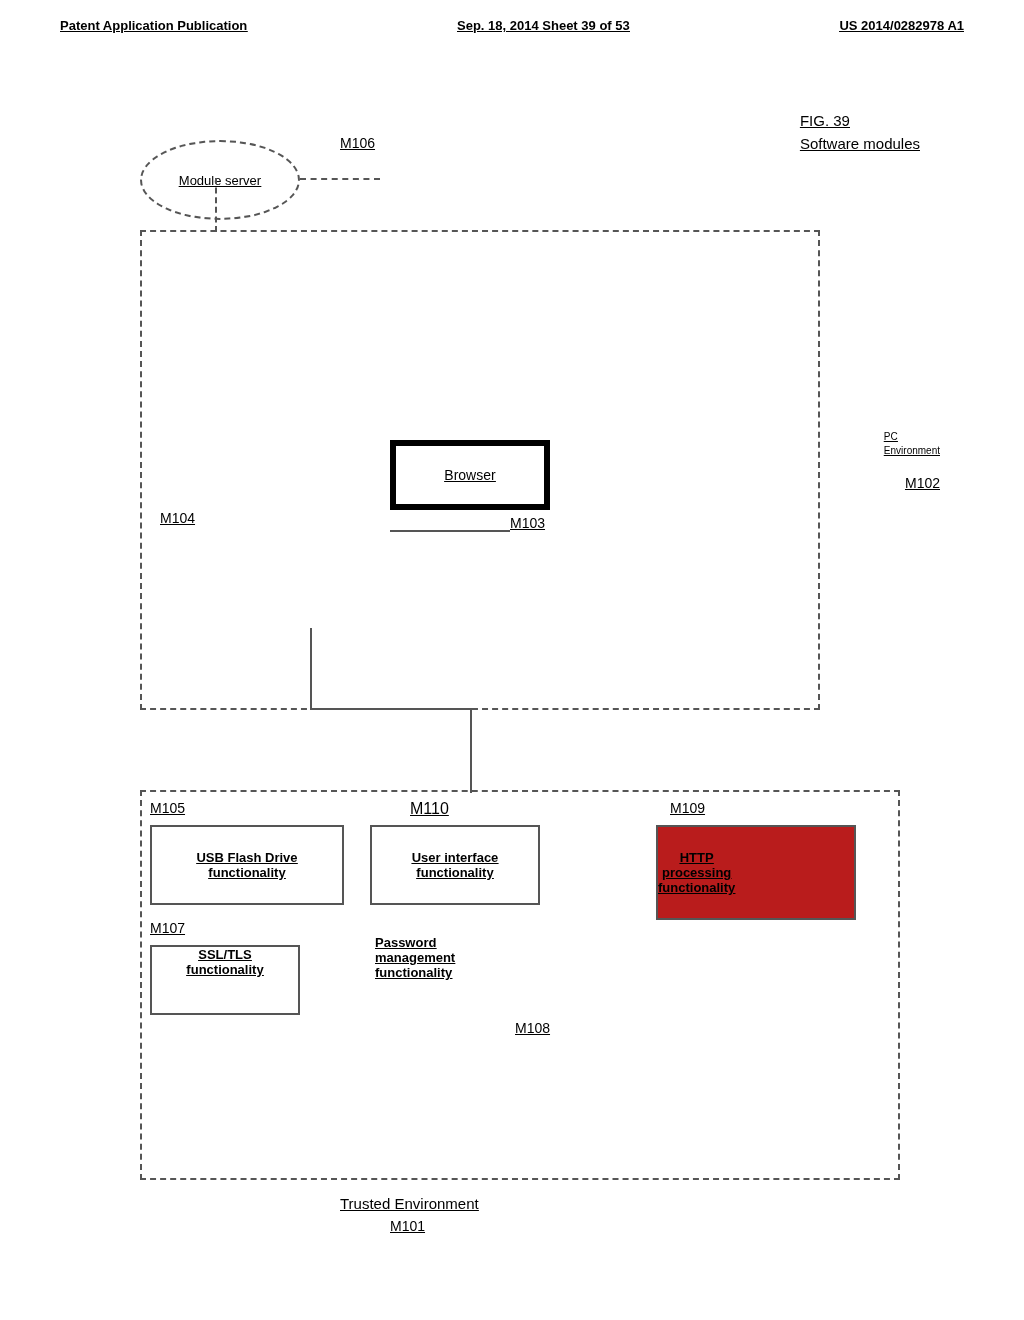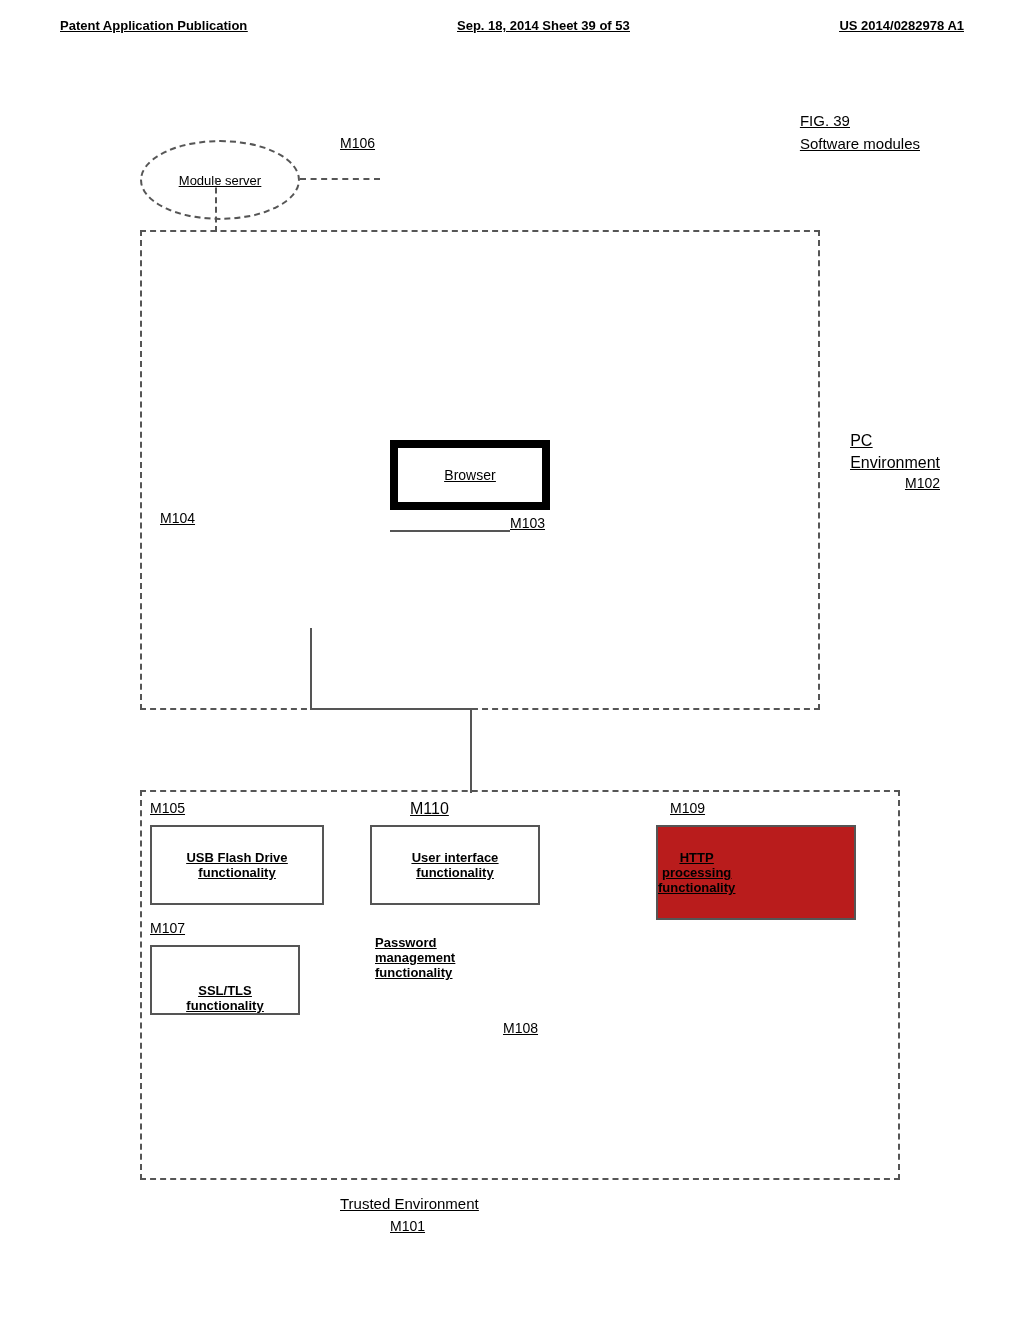--- a/index.html
+++ b/index.html
@@ -78,21 +78,21 @@
       width: 680px;
       height: 480px;
       border: 2px dashed #555;
     }
 
     
     .pc-env-label {
       position: absolute;
       top: 370px;
       right: 20px;
-      font-size: 16px;
+      font-size: 10px;
       line-height: 1.4;
     }
 
     
     .m102-label {
       position: absolute;
       top: 415px;
       right: 20px;
       font-size: 14px;
     }
@@ -122,21 +122,21 @@
       background: #fff;
     }
 
     
     .browser-box {
       position: absolute;
       top: 380px;
       left: 330px;
       width: 160px;
       height: 70px;
-      border: 8px solid #000000;
+      border: 6px solid #000000;
       display: flex;
       align-items: center;
       justify-content: center;
       font-size: 14px;
       background: #fff;
     }
 
     
     .m103-label {
       position: absolute;
@@ -185,21 +185,21 @@
       top: 740px;
       left: 90px;
       font-size: 14px;
     }
 
     
     .usb-box {
       position: absolute;
       top: 765px;
       left: 90px;
-      width: 174px;
+      width: 194px;
       height: 80px;
       border: 2px solid #555;
       display: flex;
       align-items: center;
       justify-content: center;
       font-size: 13px;
       font-weight: bold;
       text-align: center;
       background: #fff;
     }
@@ -214,21 +214,21 @@
 
     
     .ssl-box {
       position: absolute;
       top: 885px;
       left: 90px;
       width: 150px;
       height: 70px;
       border: 2px solid #555;
       display: flex;
-      align-items: flex-end;
+      align-items: flex-start;
       justify-content: center;
       font-size: 13px;
       font-weight: bold;
       text-align: center;
       background: #fff;
     }
 
     
     .m110-label {
       position: absolute;
@@ -270,21 +270,21 @@
       text-align: left;
       background: #fff;
       padding: 5px;
       flex-direction: column;
     }
 
     
     .m108-label {
       position: absolute;
       top: 960px;
-      left: 443px;
+      left: 455px;
       font-size: 14px;
     }
 
     
     .m109-label {
       position: absolute;
       top: 740px;
       left: 610px;
       font-size: 14px;
     }

